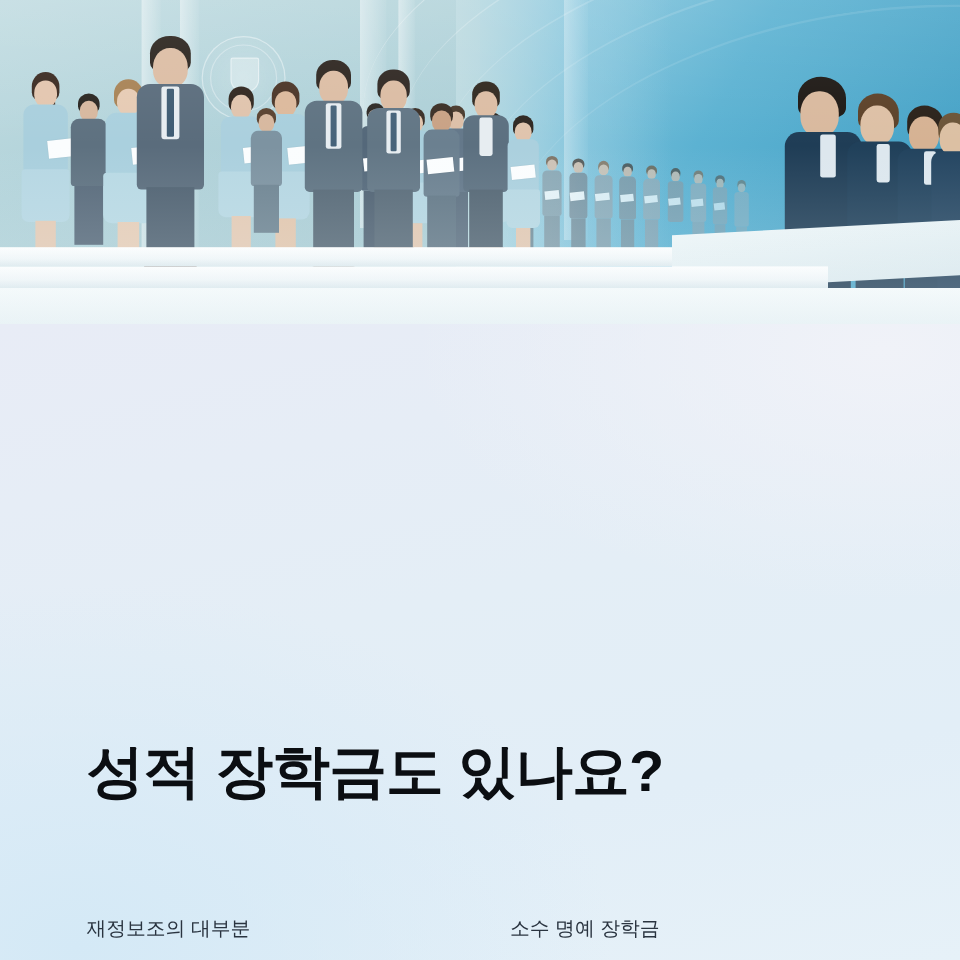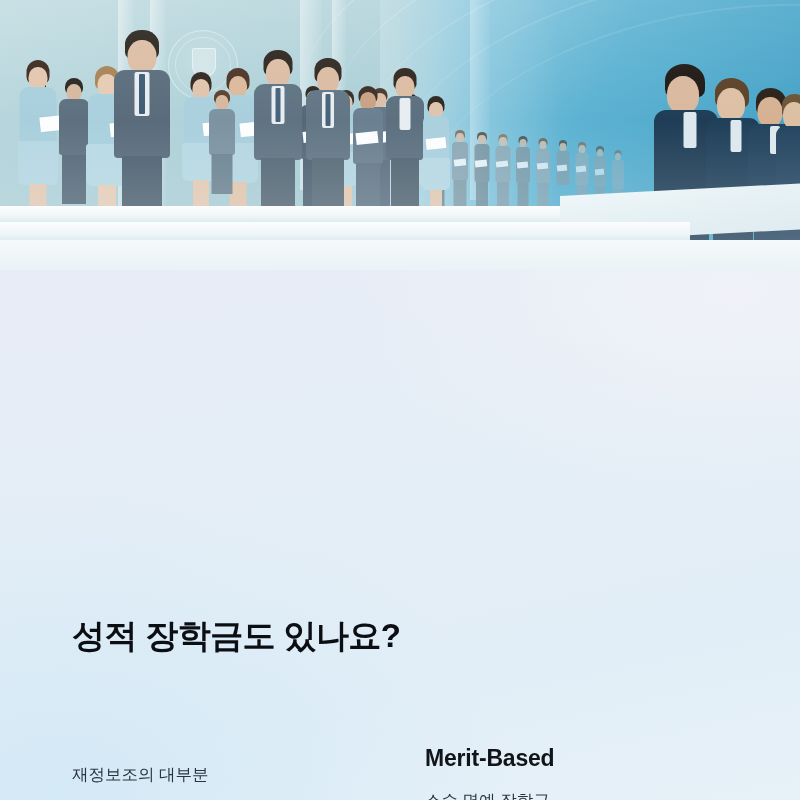--- a/index.html
+++ b/index.html
@@ -150,21 +150,21 @@
       radial-gradient(ellipse 620px 420px at 8% 98%, #d4e9f6 0%, rgba(212,233,246,0) 72%),
       radial-gradient(ellipse 560px 300px at 92% 4%, #f0f2f8 0%, rgba(240,242,248,0) 70%),
       linear-gradient(168deg, #e8ecf6 0%, #e4eef6 44%, #e2eef7 72%, #e6f1f8 100%);
   }
 
   .page-title {
     position: absolute;
     left: 72px;
     top: 348px;
     margin: 0;
-    font-size: 33px;
+    font-size: 48px;
     font-weight: 700;
     letter-spacing: -0.6px;
     color: #0b0e12;
     line-height: 1.1;
     white-space: nowrap;
   }
 
   .col {
     position: absolute;
     top: 475px;
@@ -474,19 +474,18 @@
   <div class="content">
 
     <h1 class="page-title">성적 장학금도 있나요?</h1>
 
     <div class="col col-left">
       <p class="col-sub">재정보조의 대부분</p>
 
     </div>
 
     <div class="col col-right">
-      <h2 class="col-heading">Merit-Based</h2>
       <p class="col-sub">소수 명예 장학금</p>
 
     </div>
 
   </div>
 </div>
 
 </body></html>

